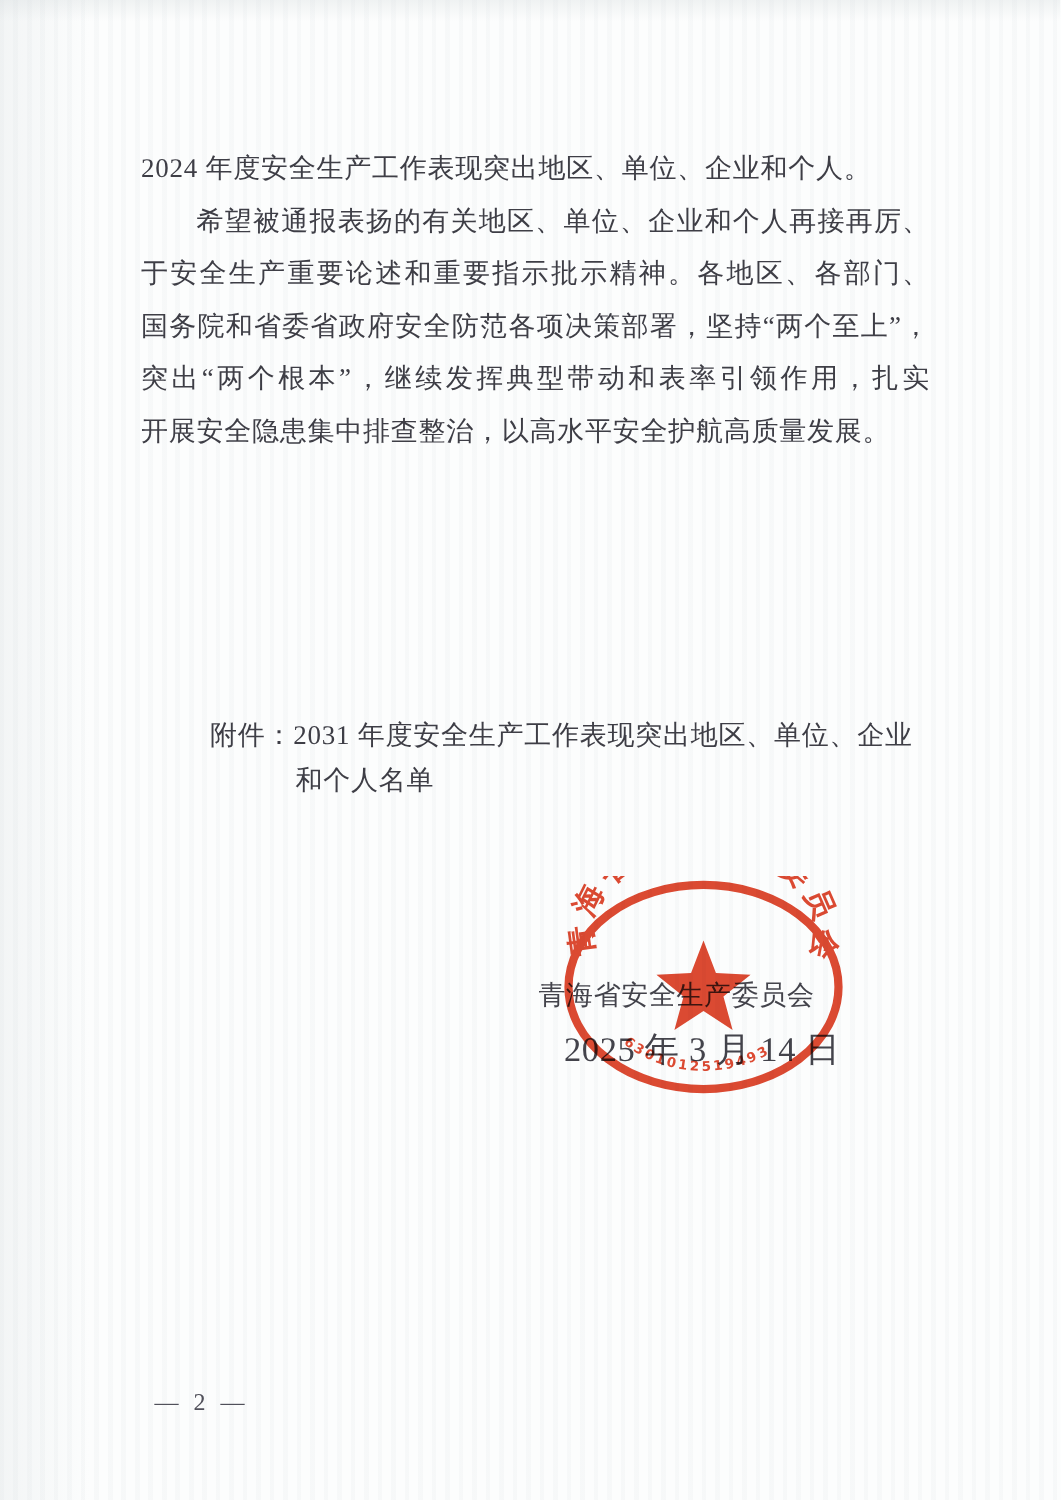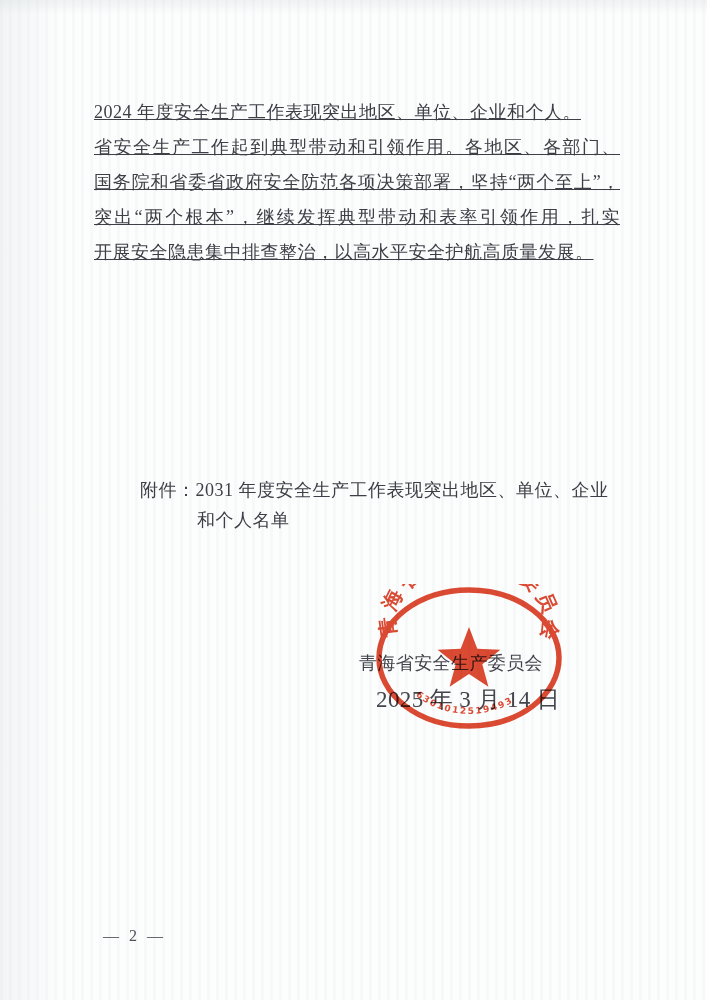--- a/index.html
+++ b/index.html
@@ -14,21 +14,21 @@
       repeating-linear-gradient(90deg, rgba(200,208,212,0.10) 0px, rgba(200,208,212,0.10) 3px, rgba(255,255,255,0) 3px, rgba(255,255,255,0) 9px),
       #fcfdfd;
   }
 
   
   .doc-body {
     position:absolute; left:94px; top:95px; width:526px;
     font-size:18px; line-height:35px; color:#3e3e46;
     letter-spacing:0.5px;
   }
-  .body-line { text-align:justify; text-align-last:justify; white-space:normal;text-decoration:underline; }
+  .body-line { text-align:justify; text-align-last:justify; white-space:normal; }
   .body-line.para-end { text-align-last:left; }
   .body-line.indent { padding-left:37px; }
 
   
   .attach-line { position:absolute; font-size:18px; color:#3e3e46; letter-spacing:0.5px; white-space:nowrap; }
   .attach-line.l1 { left:140px; top:478px; }
   .attach-line.l2 { left:197px; top:508px; }
 
   
   .sig-org  { position:absolute; left:359px; top:651px; font-size:18px; color:#43434b; letter-spacing:0.4px; white-space:nowrap; }
@@ -46,21 +46,22 @@
     font-size:16px; color:#50505a; letter-spacing:3px; white-space:nowrap;
   }
 </style>
 </head>
 <body>
 
 <div class="page">
 
   <div class="doc-body">
     <div class="body-line para-end">2024 年度安全生产工作表现突出地区、单位、企业和个人。</div>
-    <div class="body-line">省安全生产工作起到典型带动和引领作用。各地区、各部门、</div>
+    <div class="body-line indent">希望被通报表扬的有关地区、单位、企业和个人再接再厉、</div>
+    <div class="body-line">于安全生产重要论述和重要指示批示精神。各地区、各部门、</div>
     <div class="body-line">国务院和省委省政府安全防范各项决策部署，坚持“两个至上”，</div>
     <div class="body-line">突出“两个根本”，继续发挥典型带动和表率引领作用，扎实</div>
     <div class="body-line para-end">开展安全隐患集中排查整治，以高水平安全护航高质量发展。</div>
   </div>
 
   <div class="attach-line l1">附件：2031 年度安全生产工作表现突出地区、单位、企业</div>
   <div class="attach-line l2">和个人名单</div>
 
   <div class="sig-org">青海省安全生产委员会</div>
   <div class="sig-date">2025 年 3 月 14 日</div>

